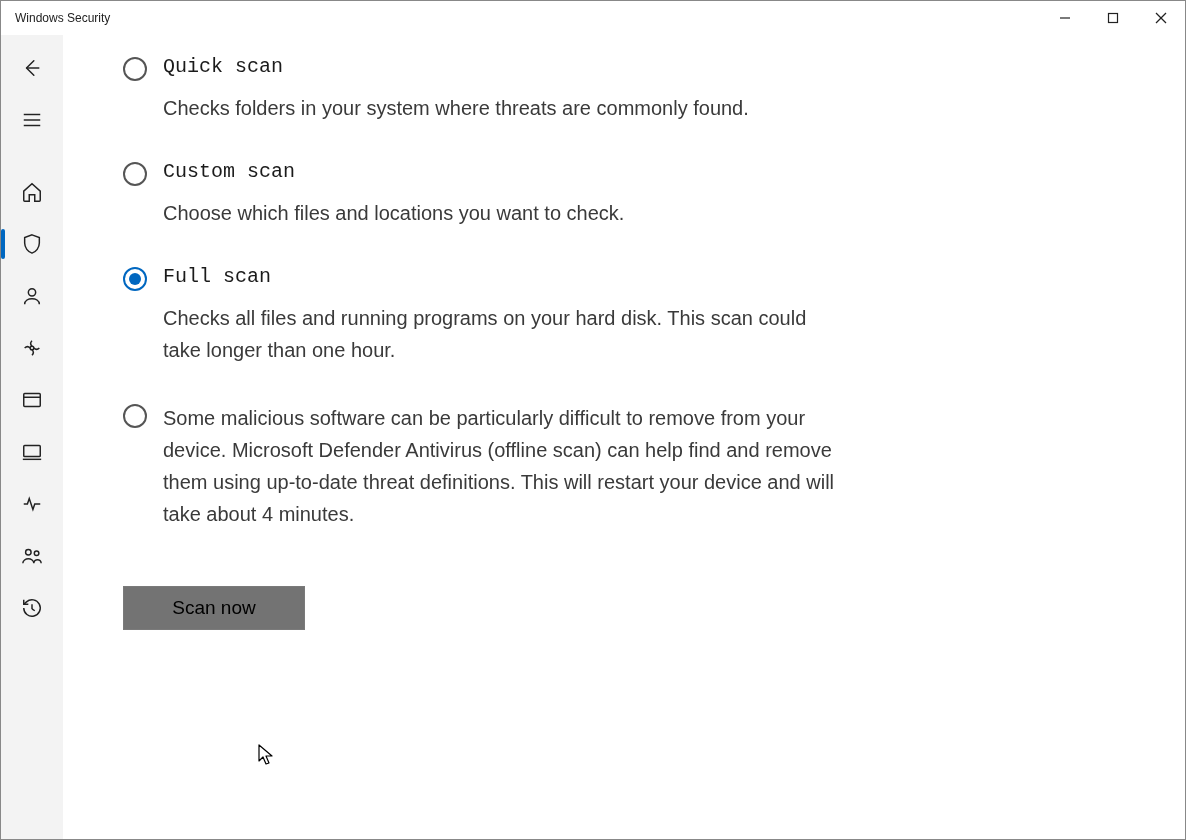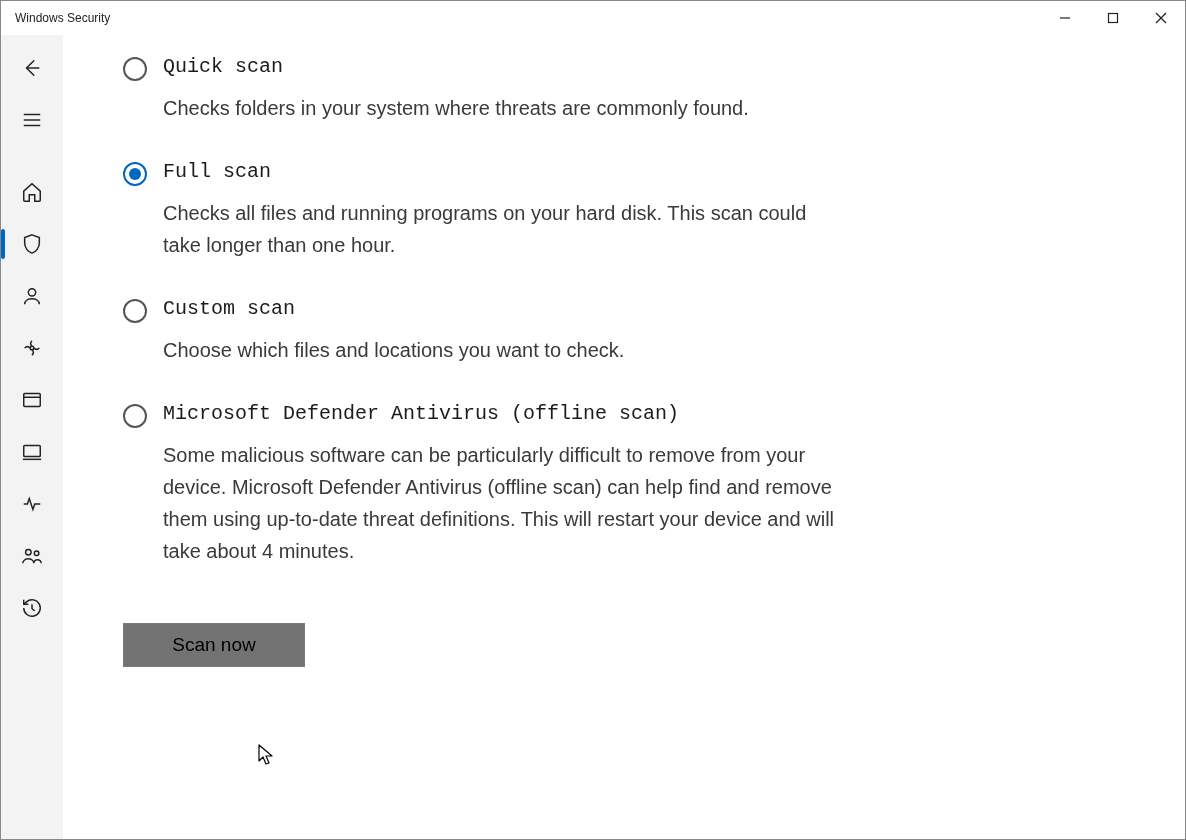--- a/index.html
+++ b/index.html
@@ -152,39 +152,38 @@
     <div class="content">
       <div class="option">
         <div class="radio"></div>
         <div>
           <div class="opt-title">Quick scan</div>
           <div class="opt-desc">Checks folders in your system where threats are commonly found.</div>
         </div>
       </div>
 
       <div class="option">
+        <div class="radio"></div>
+        <div>
+          <div class="opt-title">Custom scan</div>
+          <div class="opt-desc">Choose which files and locations you want to check.</div>
+        </div>
+      </div>
+
+      <div class="option">
         <div class="radio selected"></div>
         <div>
           <div class="opt-title">Full scan</div>
           <div class="opt-desc">Checks all files and running programs on your hard disk. This scan could take longer than one hour.</div>
         </div>
       </div>
 
       <div class="option">
         <div class="radio"></div>
         <div>
-          <div class="opt-title">Custom scan</div>
-          <div class="opt-desc">Choose which files and locations you want to check.</div>
-        </div>
-      </div>
-
-      <div class="option">
-        <div class="radio"></div>
-        <div>
-          <div class="opt-title">Microsoft Defender Antivirus (offline scan)</div>
           <div class="opt-desc">Some malicious software can be particularly difficult to remove from your device. Microsoft Defender Antivirus (offline scan) can help find and remove them using up-to-date threat definitions. This will restart your device and will take about 4 minutes.</div>
         </div>
       </div>
 
       <button class="scan-btn">Scan now</button>
     </div>
   </div>
 
   <svg class="cursor-pointer" width="20" height="24" viewBox="0 0 20 24">
     <path d="M2 2l0 16 4-4 3 7 3-1-3-7 6 0z" fill="#fff" stroke="#000" stroke-width="1.2" stroke-linejoin="round"></path>

